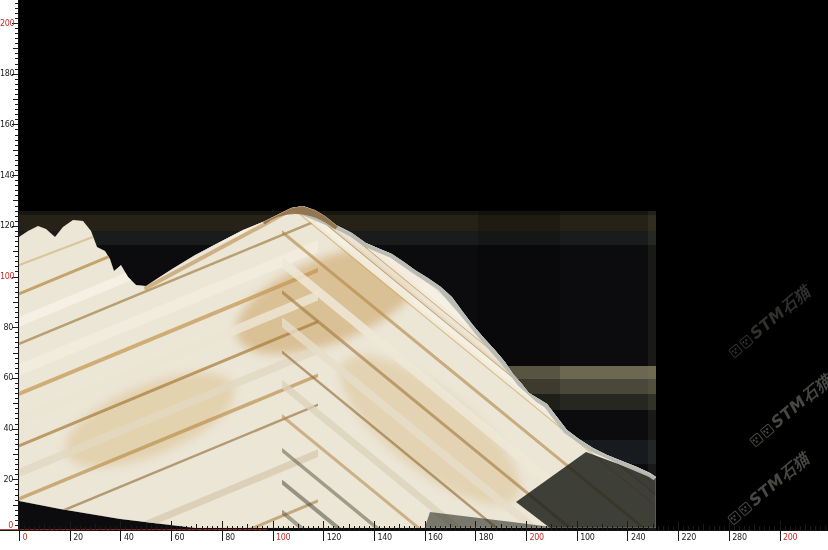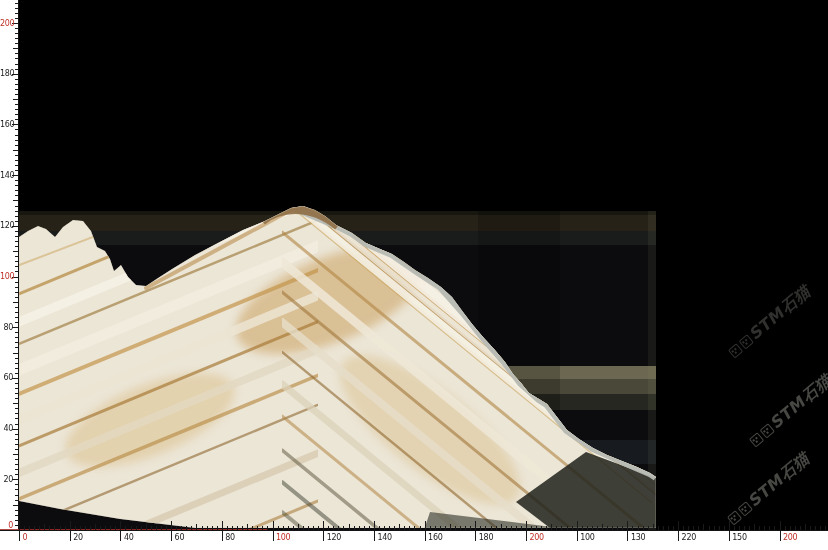--- a/index.html
+++ b/index.html
@@ -281,21 +281,21 @@
     <div class="tk" style="left: 586.84px; top: 526px; width: 1px; height: 4px;"></div>
     <div class="tk" style="left: 591.91px; top: 526px; width: 1px; height: 4px;"></div>
     <div class="tk" style="left: 596.98px; top: 526px; width: 1px; height: 4px;"></div>
     <div class="tk" style="left: 602.05px; top: 523.5px; width: 1px; height: 6.5px;"></div>
     <div class="tk" style="left: 607.12px; top: 526px; width: 1px; height: 4px;"></div>
     <div class="tk" style="left: 612.19px; top: 526px; width: 1px; height: 4px;"></div>
     <div class="tk" style="left: 617.26px; top: 526px; width: 1px; height: 4px;"></div>
     <div class="tk" style="left: 622.33px; top: 526px; width: 1px; height: 4px;"></div>
     <div class="tk" style="left: 627.4px; top: 521px; width: 1px; height: 9px;"></div>
     <div class="tk" style="left: 627.4px; top: 531px; width: 1px; height: 9.5px;"></div>
-    <div class="tlab" style="left: 630.9px; top: 532.5px;">130</div>
+    <div class="tlab" style="left: 630.9px; top: 532.5px;">240</div>
     <div class="tk" style="left: 632.47px; top: 526px; width: 1px; height: 4px;"></div>
     <div class="tk" style="left: 637.54px; top: 526px; width: 1px; height: 4px;"></div>
     <div class="tk" style="left: 642.61px; top: 526px; width: 1px; height: 4px;"></div>
     <div class="tk" style="left: 647.68px; top: 526px; width: 1px; height: 4px;"></div>
     <div class="tk" style="left: 652.75px; top: 523.5px; width: 1px; height: 6.5px;"></div>
     <div class="tk" style="left: 657.82px; top: 526px; width: 1px; height: 4px;"></div>
     <div class="tk" style="left: 662.89px; top: 526px; width: 1px; height: 4px;"></div>
     <div class="tk" style="left: 667.96px; top: 526px; width: 1px; height: 4px;"></div>
     <div class="tk" style="left: 673.03px; top: 526px; width: 1px; height: 4px;"></div>
     <div class="tk" style="left: 678.1px; top: 521px; width: 1px; height: 9px;"></div>
@@ -305,21 +305,21 @@
     <div class="tk" style="left: 688.24px; top: 526px; width: 1px; height: 4px;"></div>
     <div class="tk" style="left: 693.31px; top: 526px; width: 1px; height: 4px;"></div>
     <div class="tk" style="left: 698.38px; top: 526px; width: 1px; height: 4px;"></div>
     <div class="tk" style="left: 703.45px; top: 523.5px; width: 1px; height: 6.5px;"></div>
     <div class="tk" style="left: 708.52px; top: 526px; width: 1px; height: 4px;"></div>
     <div class="tk" style="left: 713.59px; top: 526px; width: 1px; height: 4px;"></div>
     <div class="tk" style="left: 718.66px; top: 526px; width: 1px; height: 4px;"></div>
     <div class="tk" style="left: 723.73px; top: 526px; width: 1px; height: 4px;"></div>
     <div class="tk" style="left: 728.8px; top: 521px; width: 1px; height: 9px;"></div>
     <div class="tk" style="left: 728.8px; top: 531px; width: 1px; height: 9.5px;"></div>
-    <div class="tlab" style="left: 732.3px; top: 532.5px;">150</div>
+    <div class="tlab" style="left: 732.3px; top: 532.5px;">280</div>
     <div class="tk" style="left: 733.87px; top: 526px; width: 1px; height: 4px;"></div>
     <div class="tk" style="left: 738.94px; top: 526px; width: 1px; height: 4px;"></div>
     <div class="tk" style="left: 744.01px; top: 526px; width: 1px; height: 4px;"></div>
     <div class="tk" style="left: 749.08px; top: 526px; width: 1px; height: 4px;"></div>
     <div class="tk" style="left: 754.15px; top: 523.5px; width: 1px; height: 6.5px;"></div>
     <div class="tk" style="left: 759.22px; top: 526px; width: 1px; height: 4px;"></div>
     <div class="tk" style="left: 764.29px; top: 526px; width: 1px; height: 4px;"></div>
     <div class="tk" style="left: 769.36px; top: 526px; width: 1px; height: 4px;"></div>
     <div class="tk" style="left: 774.43px; top: 526px; width: 1px; height: 4px;"></div>
     <div class="tk" style="left: 779.5px; top: 521px; width: 1px; height: 9px;"></div>

